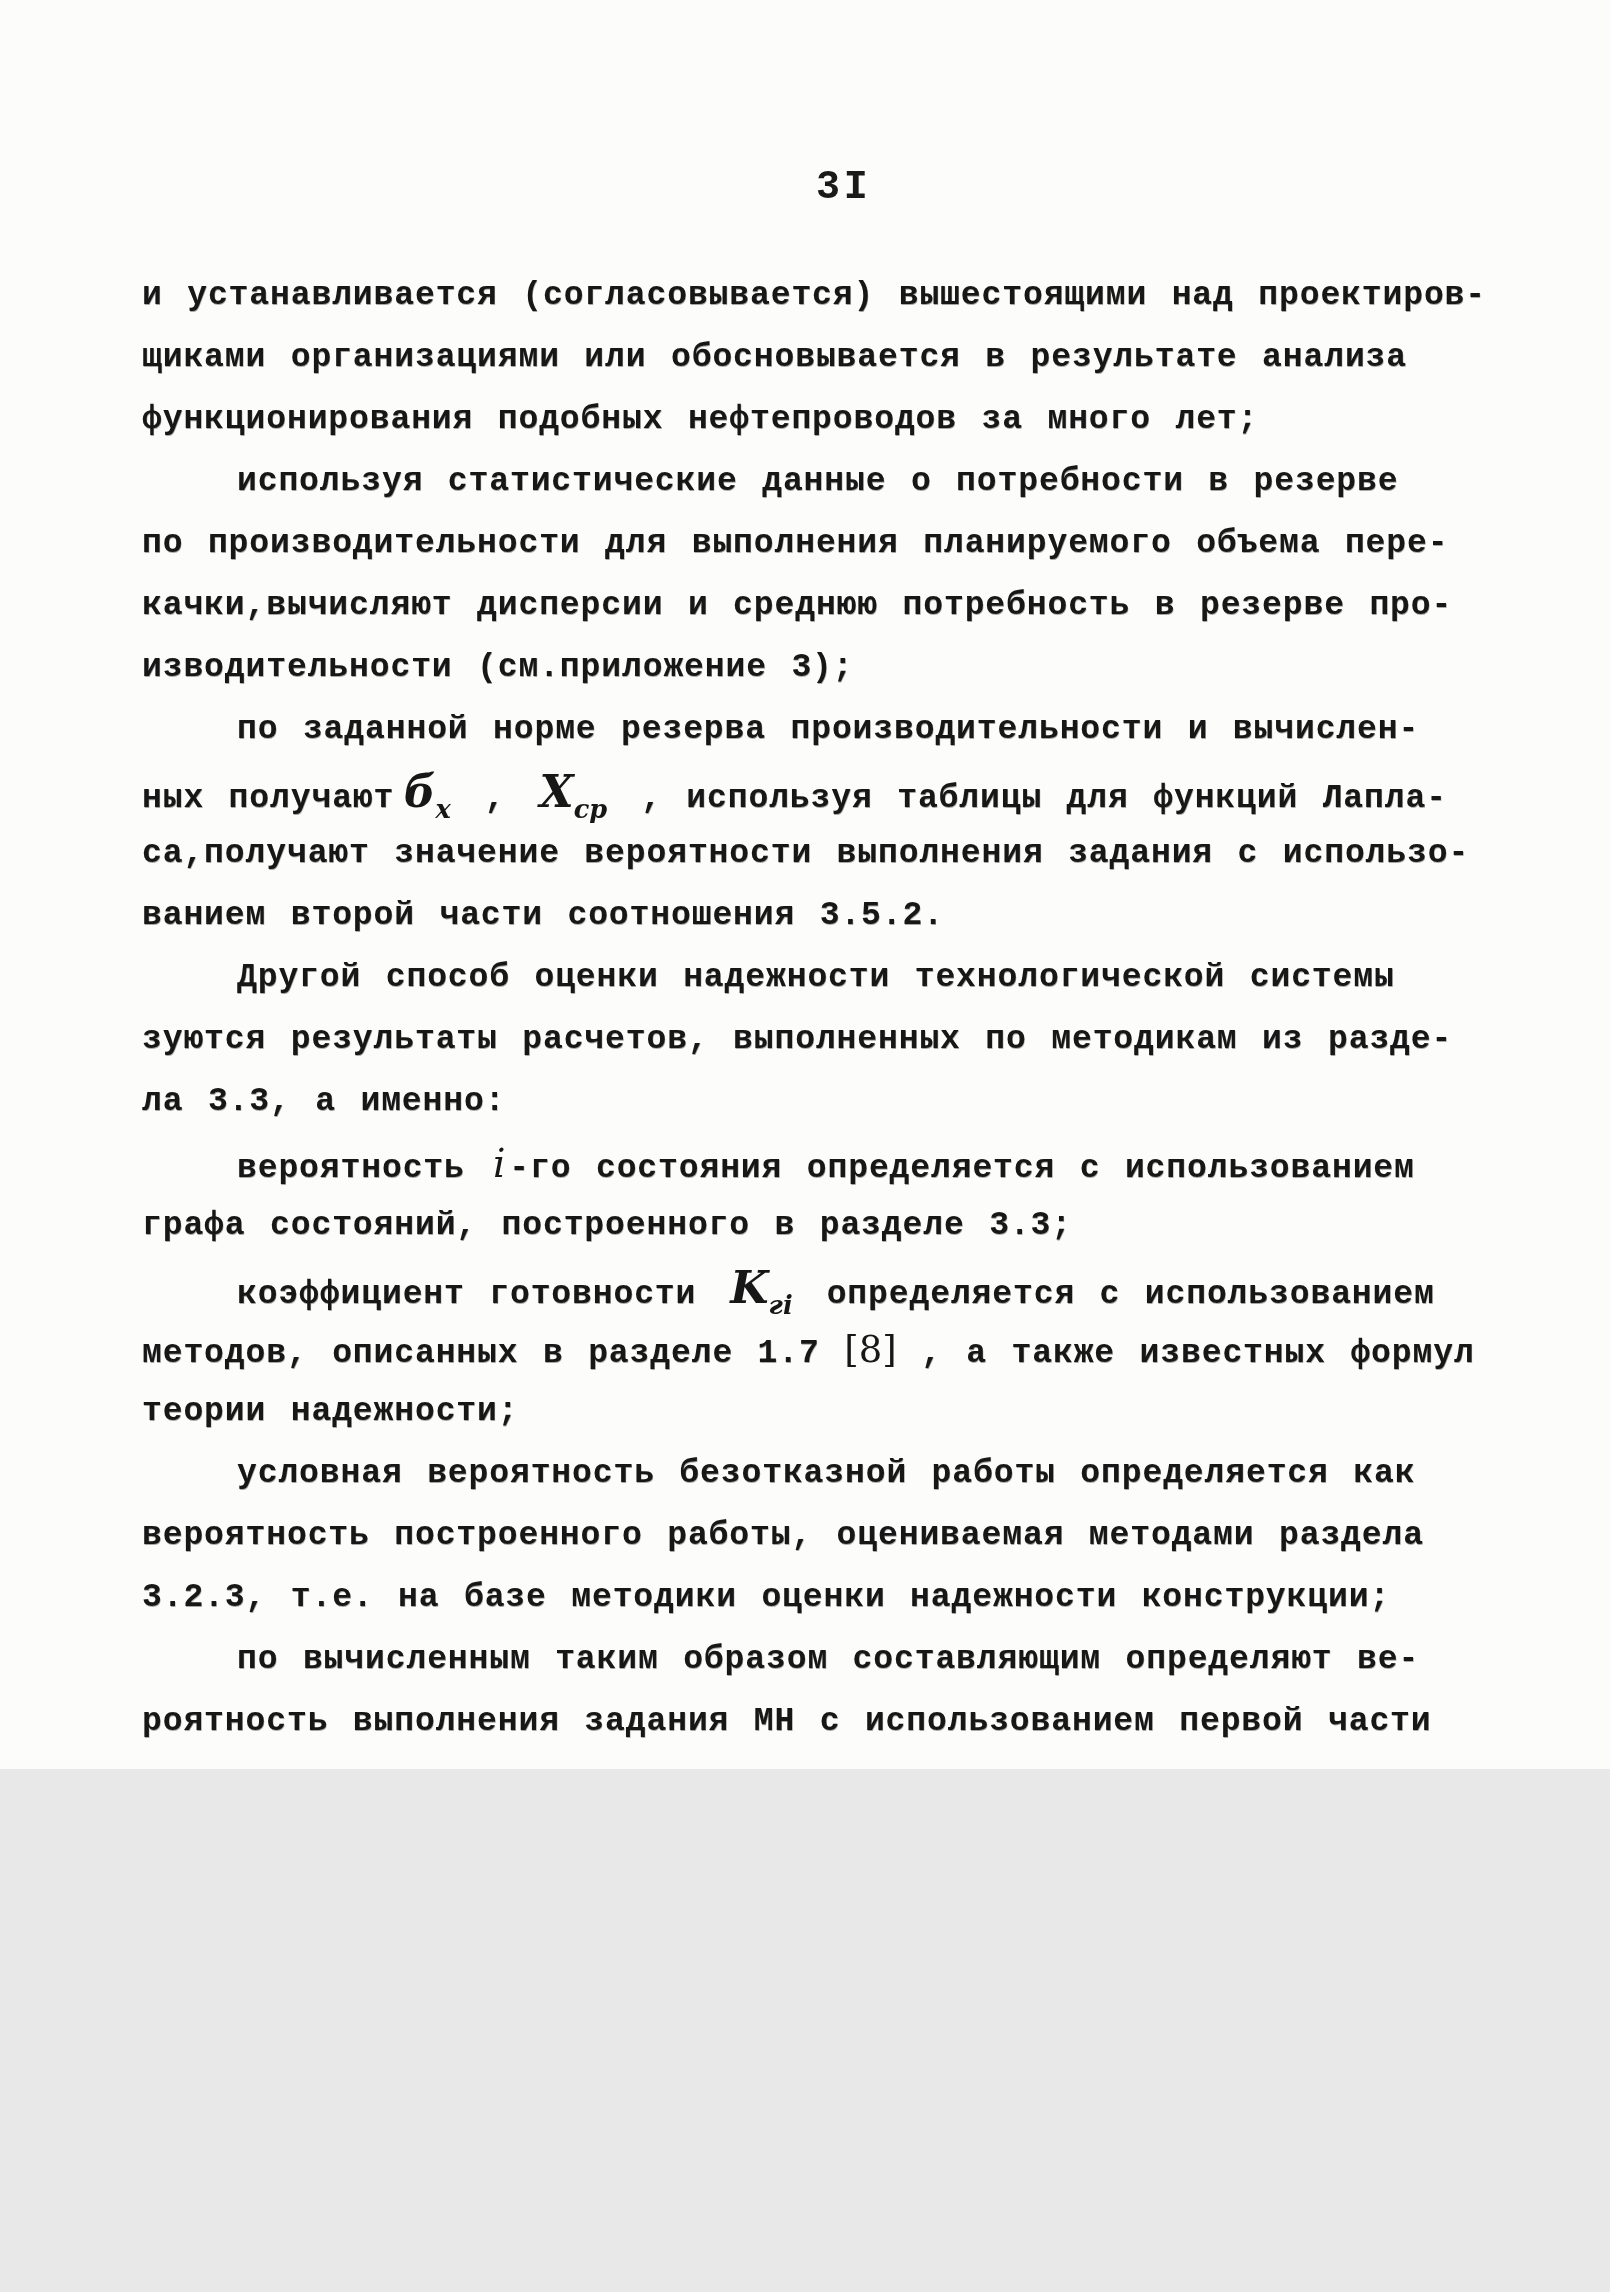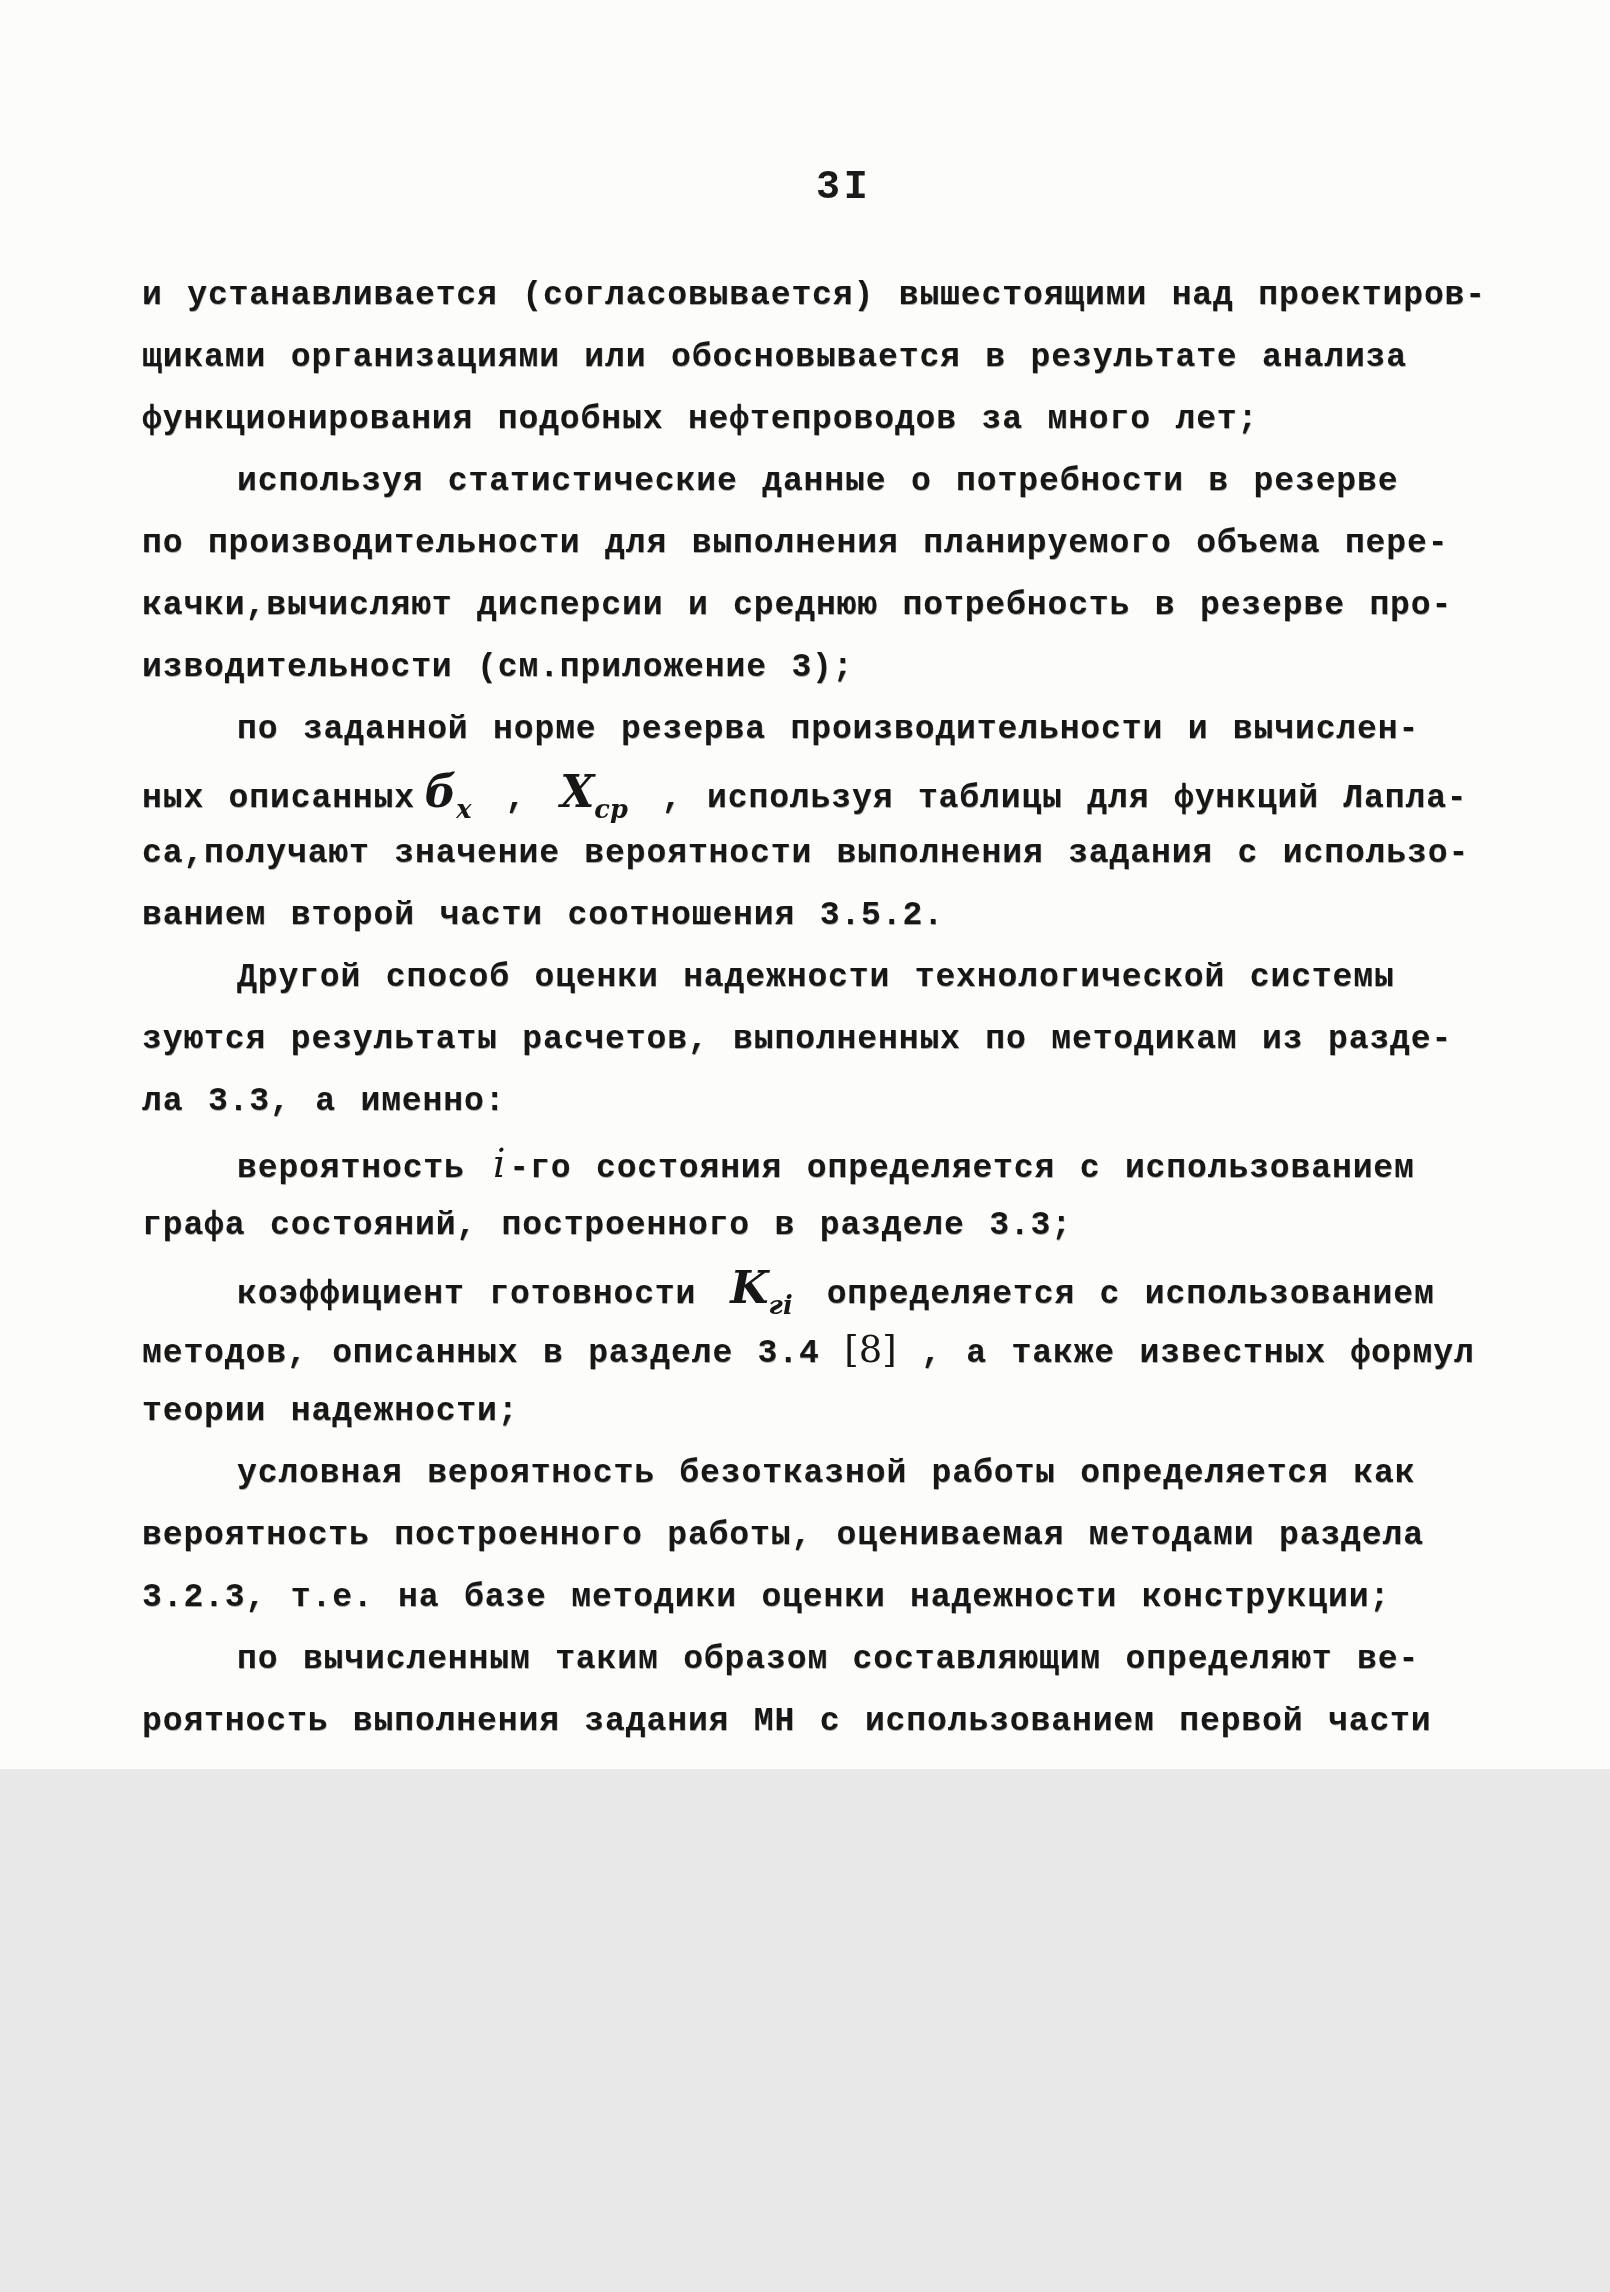--- a/index.html
+++ b/index.html
@@ -94,35 +94,35 @@
 
     <div class="line">и устанавливается (согласовывается) вышестоящими над проектиров-</div>
     <div class="line">щиками организациями или обосновывается в результате анализа</div>
     <div class="line">функционирования подобных нефтепроводов за много лет;</div>
     <div class="line indent">используя статистические данные о потребности в резерве</div>
     <div class="line">по производительности для выполнения планируемого объема пере-</div>
     <div class="line">качки,вычисляют дисперсии и среднюю потребность в резерве про-</div>
     <div class="line">изводительности (см.приложение 3);</div>
     <div class="line indent">по заданной норме резерва производительности и вычислен-</div>
 
-    <div class="line"><span>ных описанных</span><span class="sym"><span>б</span><sub>х</sub></span><span> , </span><span class="sym"><span>Х</span><sub>ср</sub></span><span> , используя таблицы для функций Лапла-</span></div>
+    <div class="line"><span>ных получают</span><span class="sym"><span>б</span><sub>х</sub></span><span> , </span><span class="sym"><span>Х</span><sub>ср</sub></span><span> , используя таблицы для функций Лапла-</span></div>
 
     <div class="line">са,получают значение вероятности выполнения задания с использо-</div>
     <div class="line">ванием второй части соотношения 3.5.2.</div>
     <div class="line indent">Другой способ оценки надежности технологической системы</div>
     <div class="line">зуются результаты расчетов, выполненных по методикам из разде-</div>
     <div class="line">ла 3.3, а именно:</div>
 
     <div class="line indent"><span>вероятность </span><span class="isym">i</span><span>-го состояния определяется с использованием</span></div>
 
     <div class="line">графа состояний, построенного в разделе 3.3;</div>
 
     <div class="line indent"><span>коэффициент готовности </span><span class="sym"><span>K</span><sub>гi</sub></span><span> определяется с использованием</span></div>
 
-    <div class="line"><span>методов, описанных в разделе 3.4 </span><span class="ref">[8]</span><span> , а также известных формул</span></div>
+    <div class="line"><span>методов, описанных в разделе 1.7 </span><span class="ref">[8]</span><span> , а также известных формул</span></div>
 
     <div class="line">теории надежности;</div>
     <div class="line indent">условная вероятность безотказной работы определяется как</div>
     <div class="line">вероятность построенного работы, оцениваемая методами раздела</div>
     <div class="line">3.2.3, т.е. на базе методики оценки надежности конструкции;</div>
     <div class="line indent">по вычисленным таким образом составляющим определяют ве-</div>
     <div class="line">роятность выполнения задания МН с использованием первой части</div>
     <div class="line">соотношения п.3.5.2.</div>
 
   </div>

